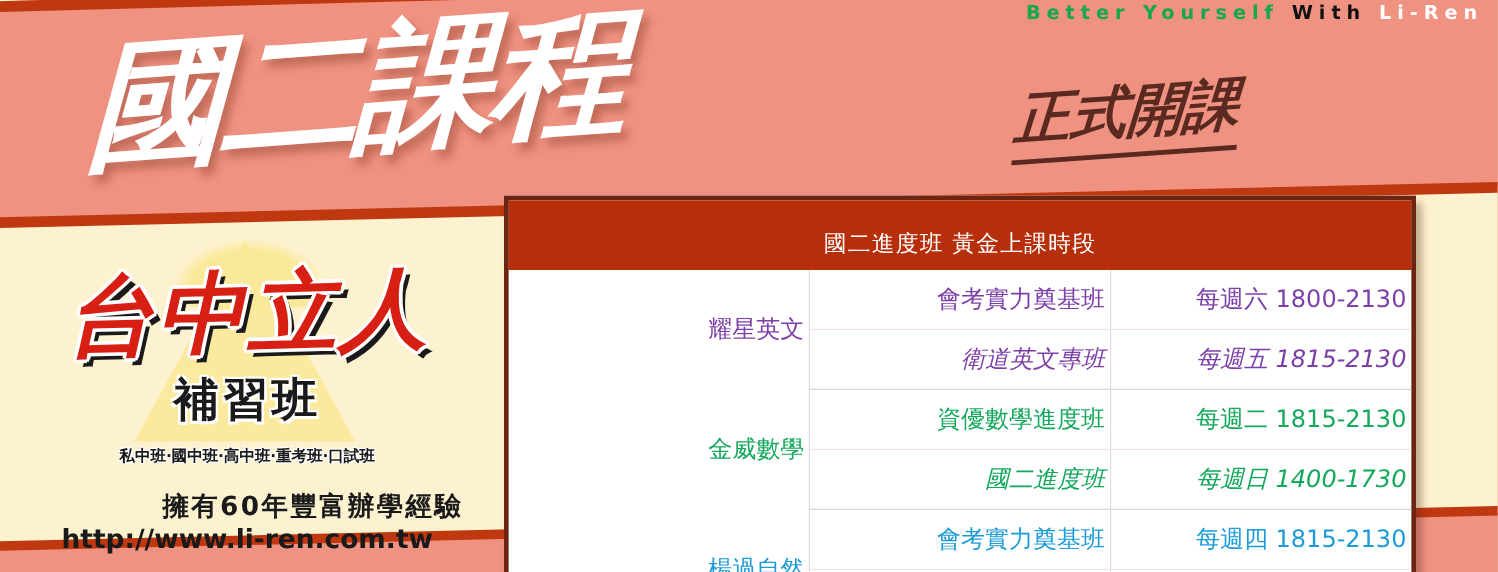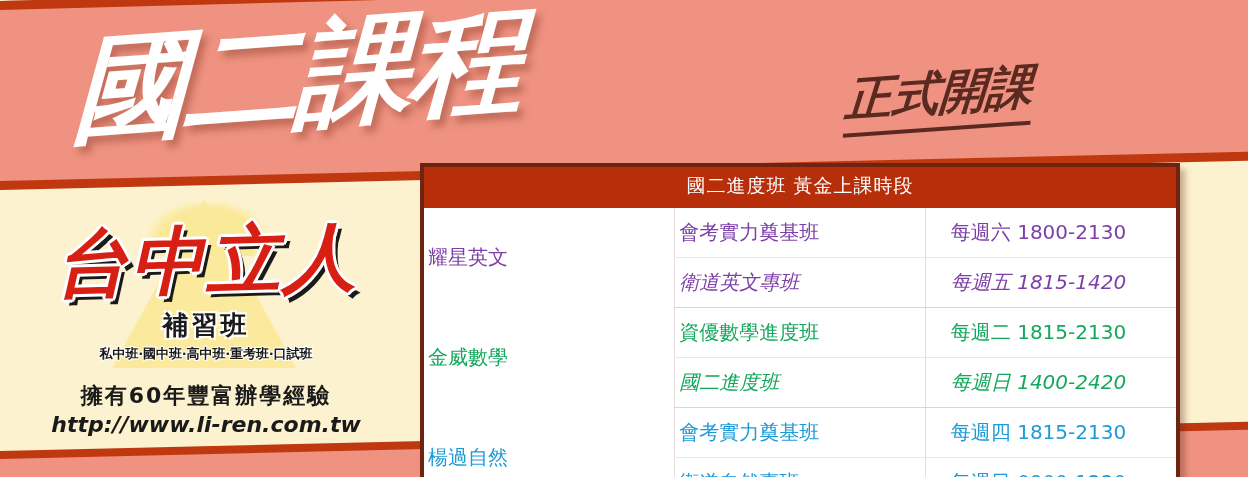--- a/index.html
+++ b/index.html
@@ -88,54 +88,54 @@
     margin-top:16px;
     text-shadow:
       -2px -2px 0 #fff, 2px -2px 0 #fff, -2px 2px 0 #fff, 2px 2px 0 #fff,
       0 -3px 0 #fff, 0 3px 0 #fff, -3px 0 0 #fff, 3px 0 0 #fff,
       5px 6px 0 #1a1a1a;
     transform:rotate(-1.5deg);
   }
   .logo-sub{
     position:relative;z-index:2;margin-top:-4px;
     font-family:Liberation Mono, monospace;
-    font-size:26px;font-weight:bold;color:#1a1a1a;letter-spacing:3px;
+    font-size:38px;font-weight:bold;color:#1a1a1a;letter-spacing:3px;
     text-shadow:-2px -2px 0 #fff,2px -2px 0 #fff,-2px 2px 0 #fff,2px 2px 0 #fff;
   }
   .logo-tags{
-    position:relative;z-index:2;margin-top:2px;
+    position:relative;z-index:2;margin-top:12px;
     font-family:"DejaVu Sans","Liberation Sans",sans-serif;
     font-size:13px;font-weight:bold;color:#1a1a1a;letter-spacing:0px;
     text-shadow:-1px -1px 0 #fff,1px -1px 0 #fff,-1px 1px 0 #fff,1px 1px 0 #fff;
   }
   .logo-exp{
     position:relative;z-index:2;margin-top:18px;
     font-family:"DejaVu Sans","Liberation Sans",sans-serif;
-    font-size:22px;font-weight:bold;color:#1a1a1a;letter-spacing:2px;
+    font-size:22px;font-weight:bold;color:#1a1a1a;letter-spacing:2px;text-align:right;
   }
   .logo-url{
     position:relative;z-index:2;margin-top:1px;
     font-family:"DejaVu Sans","Liberation Sans",sans-serif;
-    font-size:22px;font-weight:bold;color:#1a1a1a;letter-spacing:0px;font-style:italic;
+    font-size:22px;font-weight:bold;color:#1a1a1a;letter-spacing:0px;
   }
 
   
   .table-wrap{
     position:absolute;left:420px;top:163px;width:752px;z-index:10;
     border:4px solid #6d2512;background:#ffffff;
     box-shadow:5px 6px 6px rgba(90,40,25,.35);
   }
   table.sched{border-collapse:collapse;width:100%;table-layout:fixed;}
   .sched th.hdr{
     background:#b72e0a;color:#ffffff;font-weight:normal;
-    font-size:19px;padding:6px 0 9px;letter-spacing:1px;
+    font-size:19px;padding:23px 0 9px;letter-spacing:1px;
     font-family:"DejaVu Sans","Liberation Sans",sans-serif;
   }
   .sched td{
-    text-align:left;font-size:20px;padding:11px 4px;
+    text-align:right;font-size:20px;padding:11px 4px;
     font-family:"DejaVu Sans","Liberation Sans",sans-serif;
     background:#ffffff;
   }
   .sched td.subject{width:148px;font-size:20px;margin-top:14px;}
   .sched td.course{width:290px;border-left:1px solid #e8dcdc;}
   .sched td.time{border-left:1px solid #e8dcdc;padding-left:25px;}
   .sched tr.rtop td.course,.sched tr.rtop td.time{border-bottom:1px solid #f3e3e3;}
   .sched tr.gend td{border-bottom:1px solid #ddd3d3;font-style:italic;}
   .sched tr.last td{border-bottom:none;}
   .c-purple{color:#7c3fa8;}
@@ -146,20 +146,25 @@
 <body>
 
 <div class="banner">
 
   <div class="band-cream cream-top"></div>
   <div class="rule rule-top"></div>
   <div class="band-cream cream-main"></div>
   <div class="rule rule-mid"></div>
   <div class="rule rule-bot"></div>
 
+  <div class="tagline">
+    <span class="t-green">Better Yourself</span>
+    <span class="t-black">With</span>
+    <span class="t-white">Li-Ren</span>
+  </div>
 
   <div class="headline">國二課程</div>
   <div class="subhead">正式開課</div>
 
   <div class="logo-wrap">
     <div class="beam"></div>
     <div class="beam2"></div>
     <div class="logo-main">台中立人</div>
     <div class="logo-sub">補習班</div>
     <div class="logo-tags">私中班‧國中班‧高中班‧重考班‧口試班</div>
@@ -176,31 +181,31 @@
       </thead>
       <tbody>
 
         <tr class="rtop">
           <td class="subject c-purple" rowspan="2">耀星英文</td>
           <td class="course c-purple">會考實力奠基班</td>
           <td class="time c-purple">每週六 1800-2130</td>
         </tr>
         <tr class="gend">
           <td class="course c-purple">衛道英文專班</td>
-          <td class="time c-purple">每週五 1815-1420</td>
+          <td class="time c-purple">每週五 1815-2130</td>
         </tr>
 
         <tr class="rtop">
           <td class="subject c-green" rowspan="2">金威數學</td>
           <td class="course c-green">資優數學進度班</td>
           <td class="time c-green">每週二 1815-2130</td>
         </tr>
         <tr class="gend">
           <td class="course c-green">國二進度班</td>
-          <td class="time c-green">每週日 1400-2420</td>
+          <td class="time c-green">每週日 1400-1730</td>
         </tr>
 
         <tr class="rtop">
           <td class="subject c-blue" rowspan="2">楊過自然</td>
           <td class="course c-blue">會考實力奠基班</td>
           <td class="time c-blue">每週四 1815-2130</td>
         </tr>
         <tr class="last">
           <td class="course c-blue">衛道自然專班</td>
           <td class="time c-blue">每週日 0900-1230</td>

